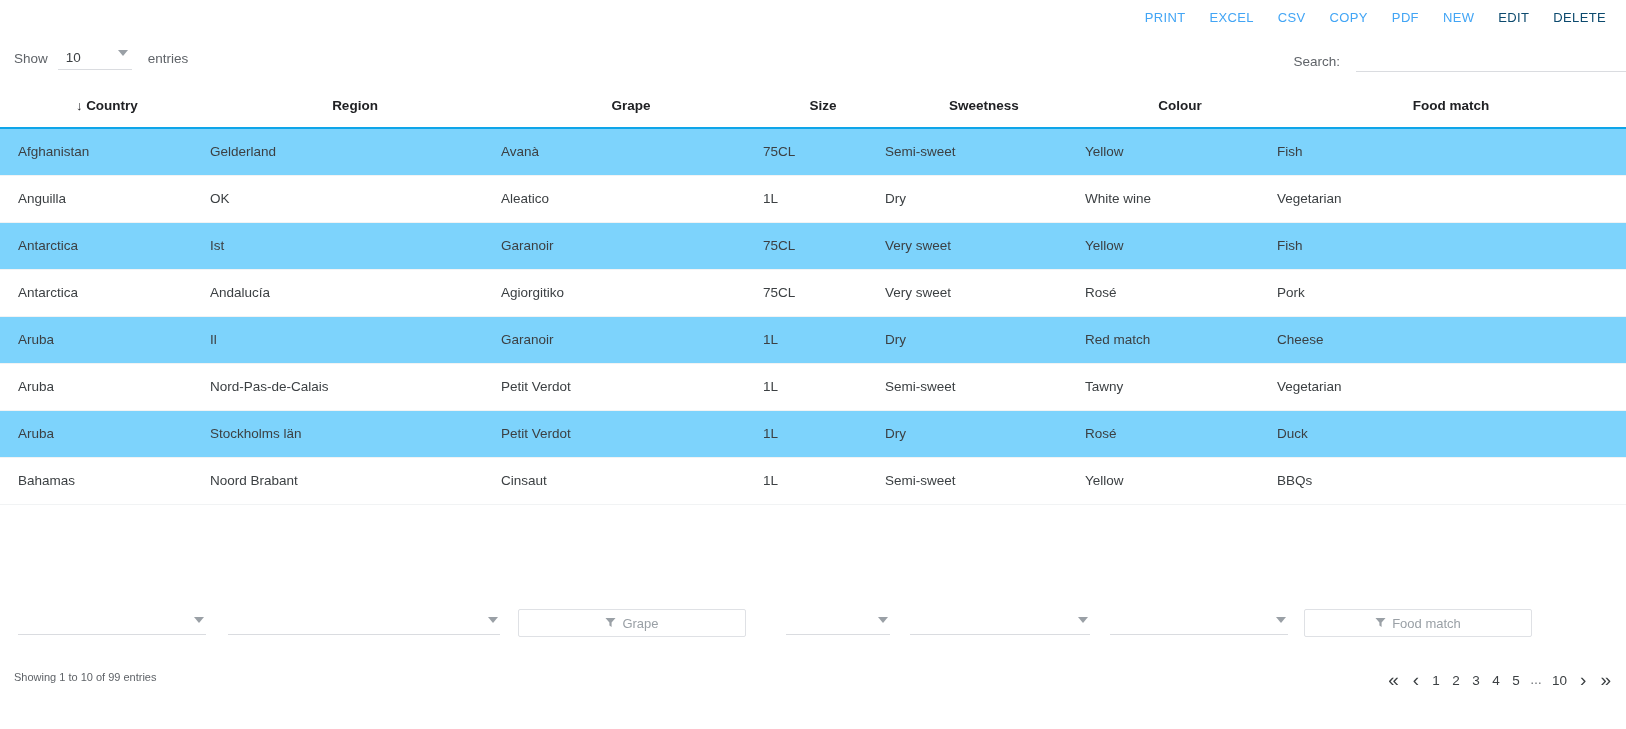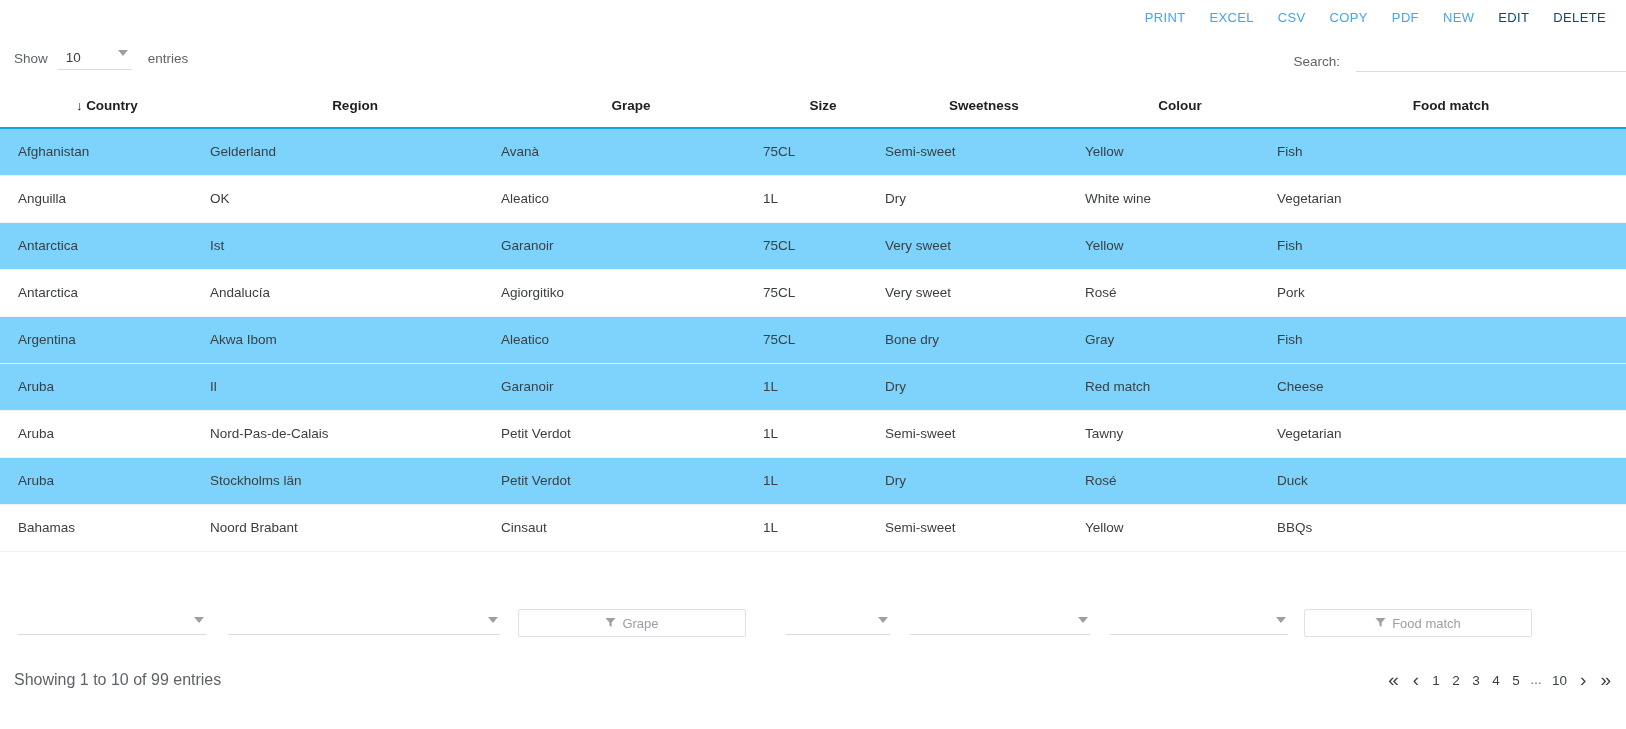--- a/index.html
+++ b/index.html
@@ -99,21 +99,21 @@
   .f-text {
     height: 28px; border: 1px solid #dfe1e5; border-radius: 2px;
     display: flex; align-items: center; justify-content: center;
     font-size: 13px; color: #9aa0a6; background: #fff;
   }
   .funnel { margin-right: 6px; display: inline-block; line-height: 1; color:#9aa0a6; }
 
   
   .footer { position: absolute; top: 665px; left: 0; right: 0; height: 40px; }
   .info {
-    position: absolute; left: 14px; top: 6px; font-size: 16px; color: #5f6368;
+    position: absolute; left: 14px; top: 6px; font-size: 11px; color: #5f6368;
   }
   .paginate {
     position: absolute; right: 8px; top: 0px;
     display: flex; align-items: center; gap: 0px;
   }
   .pg {
     min-width: 20px; height: 30px; padding: 0 6px;
     display: flex; align-items: center; justify-content: center;
     font-size: 13.5px; color: #3c4043; cursor: pointer; user-select: none;
   }
@@ -193,29 +193,20 @@
             <td class="c-food">Fish</td>
           </tr>
           <tr class="">
             <td class="c-country">Antarctica</td>
             <td class="c-region">Andalucía</td>
             <td class="c-grape">Agiorgitiko</td>
             <td class="c-size">75CL</td>
             <td class="c-sweet">Very sweet</td>
             <td class="c-colour">Rosé</td>
             <td class="c-food">Pork</td>
-          </tr>
-          <tr class="stripe">
-            <td class="c-country">Argentina</td>
-            <td class="c-region">Akwa Ibom</td>
-            <td class="c-grape">Aleatico</td>
-            <td class="c-size">75CL</td>
-            <td class="c-sweet">Bone dry</td>
-            <td class="c-colour">Gray</td>
-            <td class="c-food">Fish</td>
           </tr>
           <tr class="stripe">
             <td class="c-country">Aruba</td>
             <td class="c-region">Il</td>
             <td class="c-grape">Garanoir</td>
             <td class="c-size">1L</td>
             <td class="c-sweet">Dry</td>
             <td class="c-colour">Red match</td>
             <td class="c-food">Cheese</td>
           </tr>

